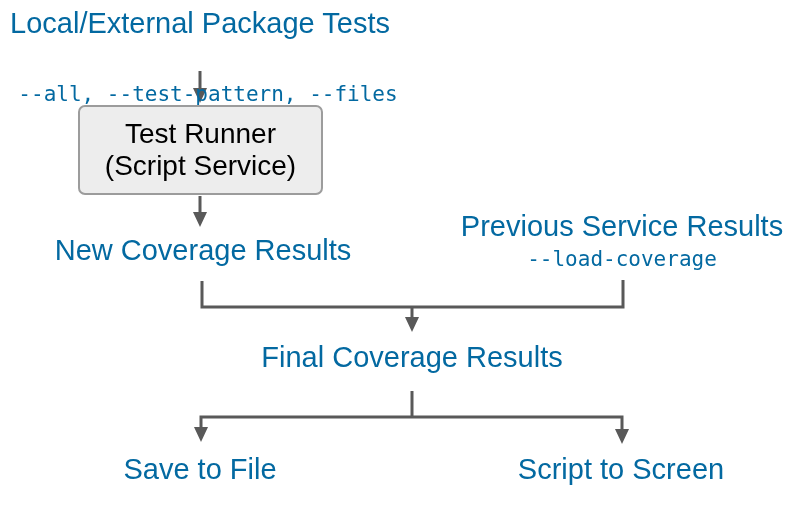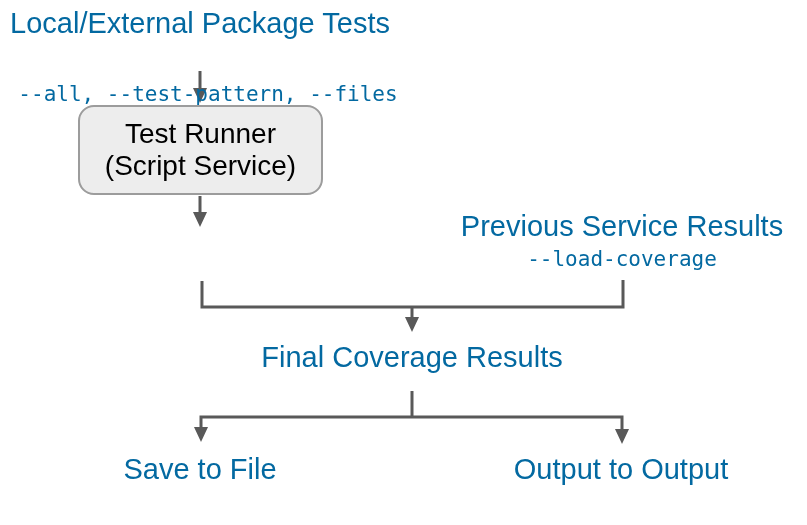--- a/index.html
+++ b/index.html
@@ -39,21 +39,21 @@
   }
   .node-box {
     position: absolute;
     left: 78px;
     top: 105px;
     width: 245px;
     height: 90px;
     box-sizing: border-box;
     background: #ededed;
     border: 2px solid #9c9c9c;
-    border-radius: 16px;
+    border-radius: 7px;
     display: flex;
     flex-direction: column;
     align-items: center;
     justify-content: center;
     font-size: 28px;
     line-height: 32px;
     text-align: center;
   }
 </style>
 </head>
@@ -81,25 +81,26 @@
 
   <div class="label" style="left:200px; top:8px;">Local/External Package Tests</div>
 
   <div class="label mono" style="left:208px; top:43px;margin-top:40px;">--all, --test-pattern, --files</div>
 
   <div class="node-box">
     <div>Test Runner</div>
     <div>(Script Service)</div>
   </div>
 
+  <div class="label" style="left:203px; top:235px;">New Coverage Results</div>
 
   <div class="label" style="left:622px; top:211px;">Previous Service Results</div>
 
   <div class="label mono" style="left:622px; top:248px;">--load-coverage</div>
 
   <div class="label" style="left:412px; top:342px;">Final Coverage Results</div>
 
   <div class="label" style="left:200px; top:454px;">Save to File</div>
 
 
-  <div class="label" style="left:621px; top:454px;">Output to Output</div>
+  <div class="label" style="left:621px; top:454px;">Script to Screen</div>
 
 </div>
 
 </body></html>

